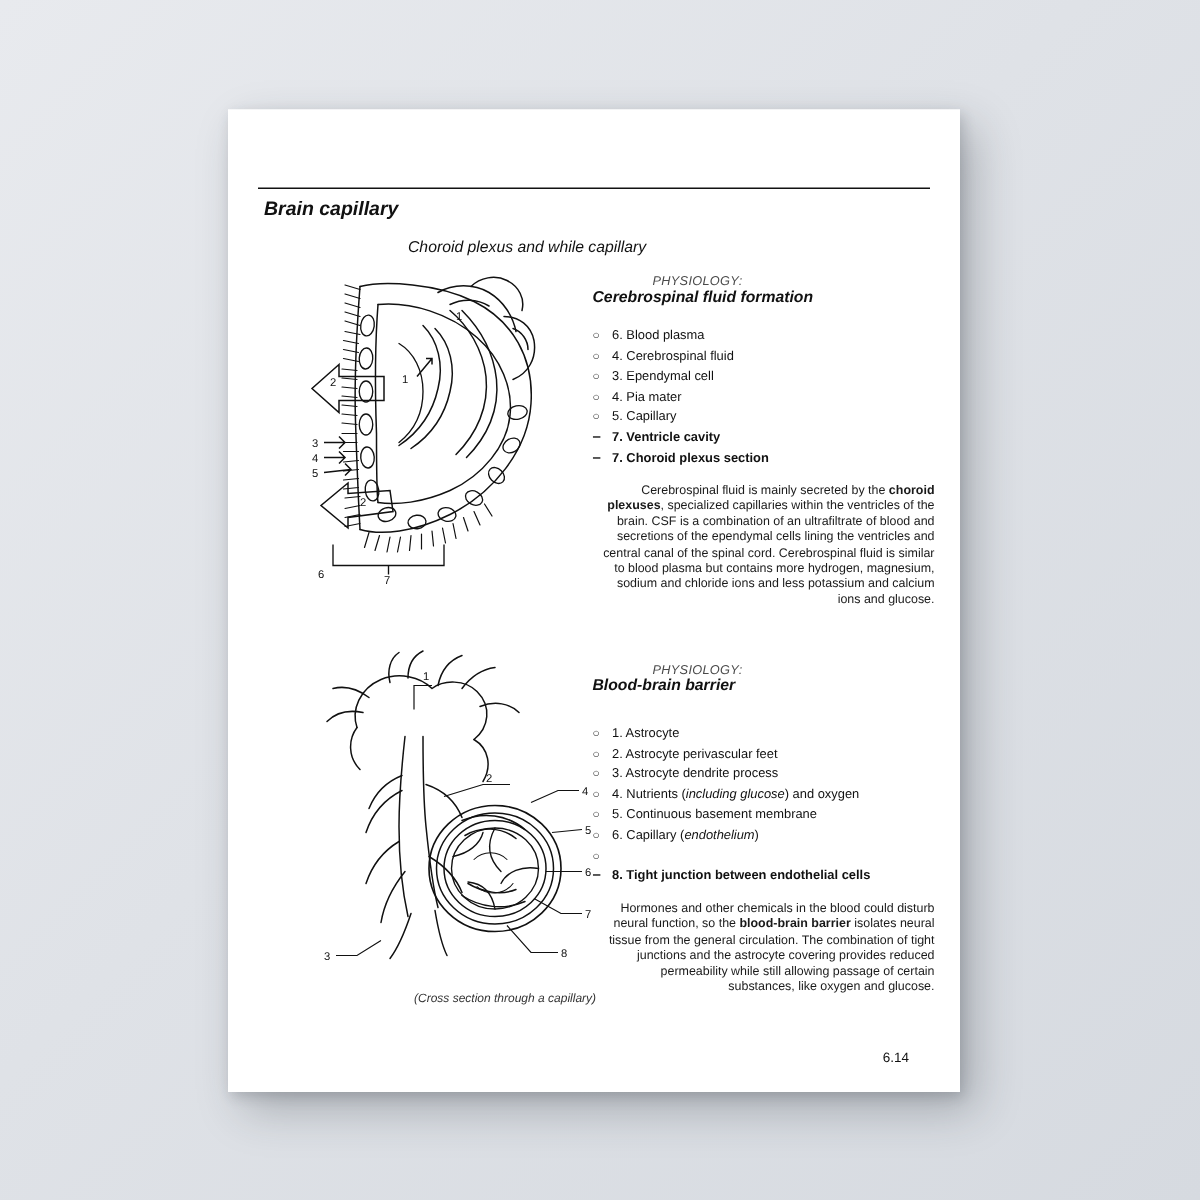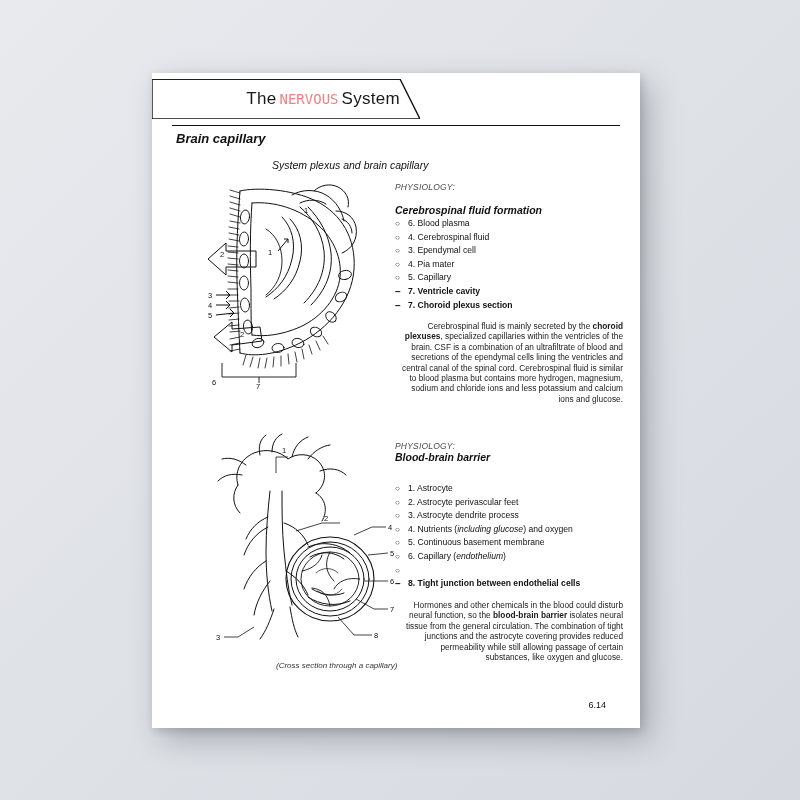--- a/index.html
+++ b/index.html
@@ -99,20 +99,21 @@
     color: #111;
   }
 
   
   .phys-label {
     position: absolute;
     font-size: 8.5px;
     font-style: italic;
     color: #4a4a4a;
     letter-spacing: 0.2px;
+    margin-left: 40px;
   }
   .phys-title {
     position: absolute;
     font-size: 10.5px;
     font-style: italic;
     font-weight: bold;
     color: #111;
   }
   .legend {
     position: absolute;
@@ -167,35 +168,24 @@
   svg { display: block; }
   .fig { position: absolute; }
 </style>
 </head>
 <body>
 
 <div class="page-shadow"></div>
 
 <div class="page">
 
-  <div class="header-tab">
-    <svg class="tab-shape" viewBox="0 0 268 40" preserveAspectRatio="none">
-      <path d="M0,0 L248,0 L268,40 L0,40 Z" fill="#ffffff" stroke="#111111" stroke-width="1.4"></path>
-      <path d="M0,0 L248,0" stroke="#111111" stroke-width="1.4" fill="none"></path>
-    </svg>
-    <div class="header-title">
-      <span>The </span>
-        <span class="hl">NERVOUS</span>
-        <span> System</span>
-    </div>
-  </div>
 
   <div class="section-rule"></div>
   <div class="section-title">Brain capillary</div>
-  <div class="subsection-title">System plexus and brain capillary</div>
+  <div class="subsection-title">Choroid plexus and while capillary</div>
 
   <div class="fig" style="left:44px; top:104px; width:200px; height:215px;">
     <svg width="200" height="215" viewBox="0 0 200 215">
       <g fill="none" stroke="#111" stroke-width="1" stroke-linecap="round" stroke-linejoin="round">
 
         <path d="M44,14 C60,10 96,12 120,24 C146,37 160,62 158,92 C156,124 132,152 104,166 C80,178 58,180 44,176"></path>
         <path d="M44,14 C42,40 40,72 41,104 C42,134 43,158 44,176"></path>
 
         <path d="M56,26 C78,24 104,32 122,48 C138,62 146,82 144,100 C142,120 126,140 104,150 C86,158 68,160 56,158"></path>
         <path d="M56,26 C54,52 54,84 55,112 C55,136 55,150 56,158"></path>
@@ -298,21 +288,21 @@
       <g fill="none" stroke="#111" stroke-width="0.9">
         <path d="M26,186 L26,200 L100,200 L100,186"></path>
         <path d="M63,200 L63,206"></path>
       </g>
       <text x="16" y="208" font-size="7.5" font-family="Liberation Sans, sans-serif" fill="#111">6</text>
       <text x="60" y="212" font-size="7.5" font-family="Liberation Sans, sans-serif" fill="#111">7</text>
     </svg>
   </div>
 
   <div class="phys-label" style="left:243px; top:109px;">PHYSIOLOGY:</div>
-  <div class="phys-title" style="left:243px; top:131px;">Cerebrospinal fluid formation</div>
+  <div class="phys-title" style="left:243px; top:119px;">Cerebrospinal fluid formation</div>
 
   <div class="legend" style="left:243px; top:144px; width:230px;">
     <div class="row">
         <span class="marker">○</span>
         <span class="txt">6. Blood plasma</span>
       </div>
     <div class="row">
         <span class="marker">○</span>
         <span class="txt">4. Cerebrospinal fluid</span>
       </div>

